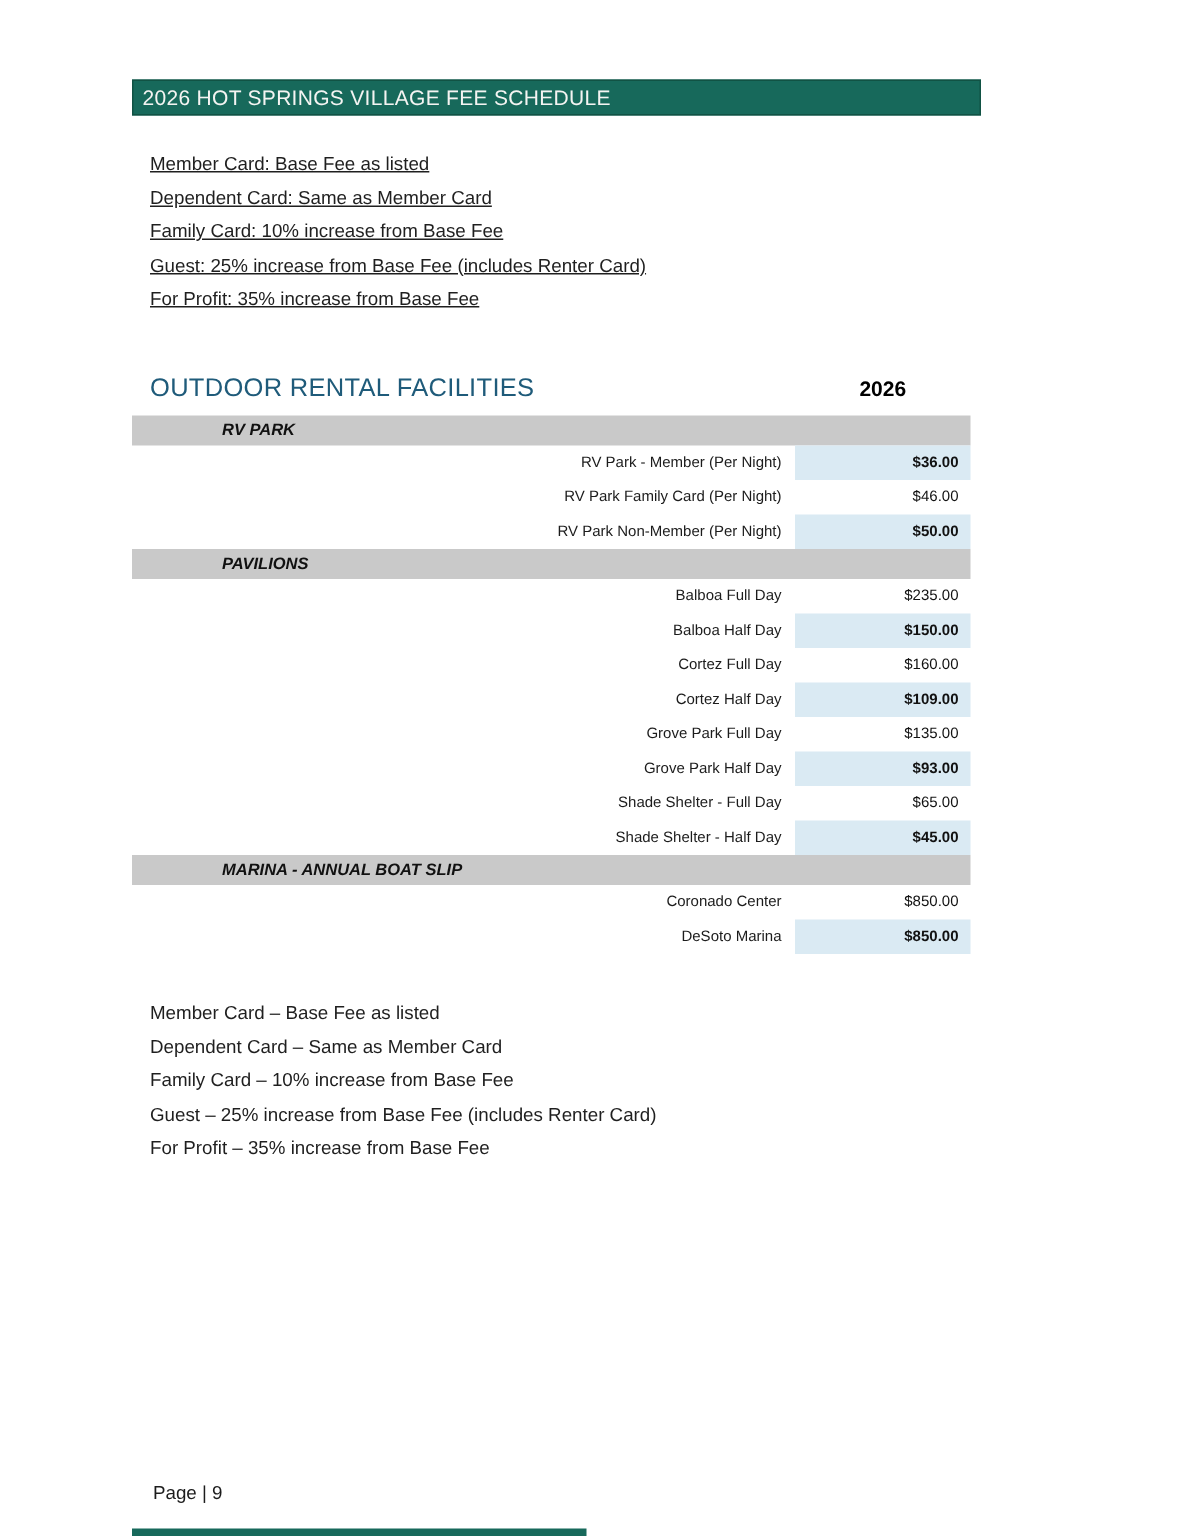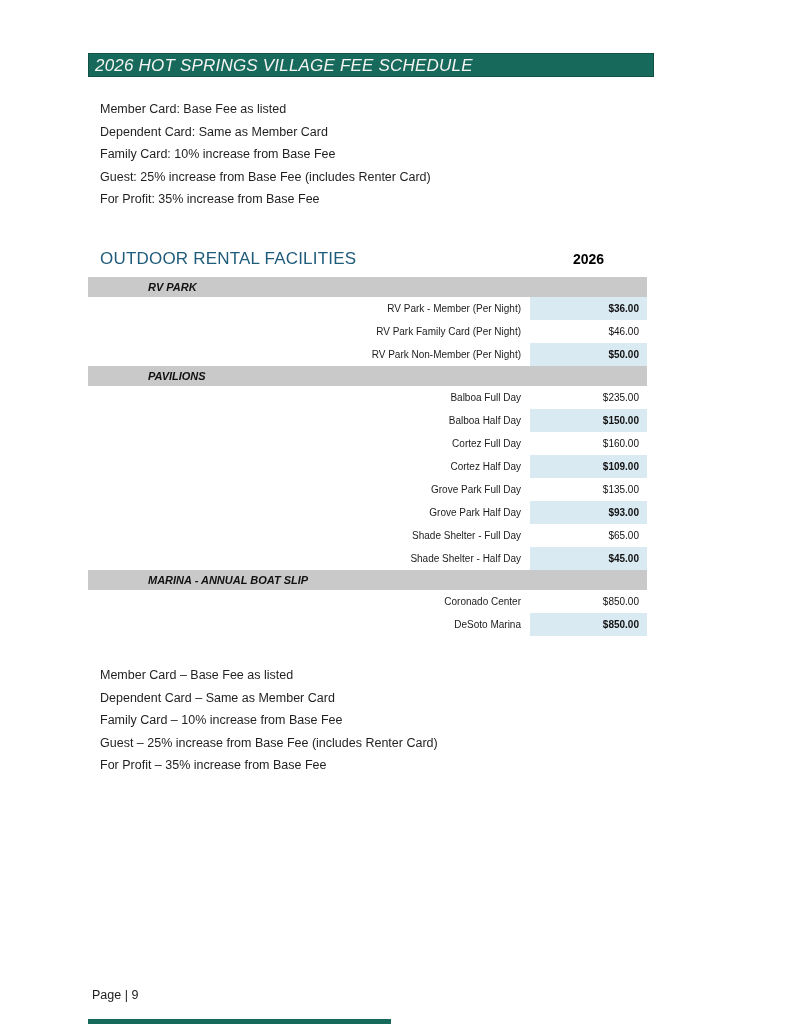--- a/index.html
+++ b/index.html
@@ -16,29 +16,28 @@
     width:791px;height:1024px;
     background:#ffffff;
     font-family:"Liberation Sans", sans-serif;
     color:var(--ink);
     overflow:hidden;
   }
   .banner{
     position:absolute;left:88px;top:53px;width:566px;height:24px;
     background:var(--banner-green);
     color:#f4f4f2;
-    font-size:17px;
+    font-size:14px;
     line-height:23px;
     padding-left:6px;
     letter-spacing:.2px;
     border:1px solid #115244;
-    font-style:italic;
   }
   .notes{position:absolute;left:100px;font-size:12.5px;color:#1f1f1f;}
-  .notes-top{top:98px;}
+  .notes-top{top:98px;text-decoration:underline;}
   .notes-bottom{top:664px;}
   .note-line{height:22.6px;line-height:22.6px;white-space:nowrap;}
   .heading-row{
     position:absolute;left:88px;top:247px;width:559px;height:24px;
     display:flex;align-items:center;
   }
   .facilities-heading{
     flex:1;
     color:var(--heading-blue);
     font-size:17px;
@@ -63,21 +62,21 @@
   .fee-row{display:flex;height:23px;align-items:center;font-size:10px;}
   .fee-row .lab{
     flex:1;text-align:right;padding-right:9px;white-space:nowrap;color:#1c1c1c;
   }
   .fee-row .fee{
     width:117px;height:100%;display:flex;align-items:center;justify-content:flex-end;
     padding-right:8px;color:#111;
   }
   .fee-row .fee.shaded{background:var(--fee-blue);font-weight:bold;}
   .footer{
-    position:absolute;left:92px;top:988px;font-size:12.5px;color:#1c1c1c;
+    position:absolute;left:102px;top:988px;font-size:12.5px;color:#1c1c1c;
   }
   .next-page-strip{
     position:absolute;left:88px;bottom:0;width:303px;height:5px;
     background:var(--banner-green);
   }
 </style>
 </head>
 <body>
 
 <div class="banner">

